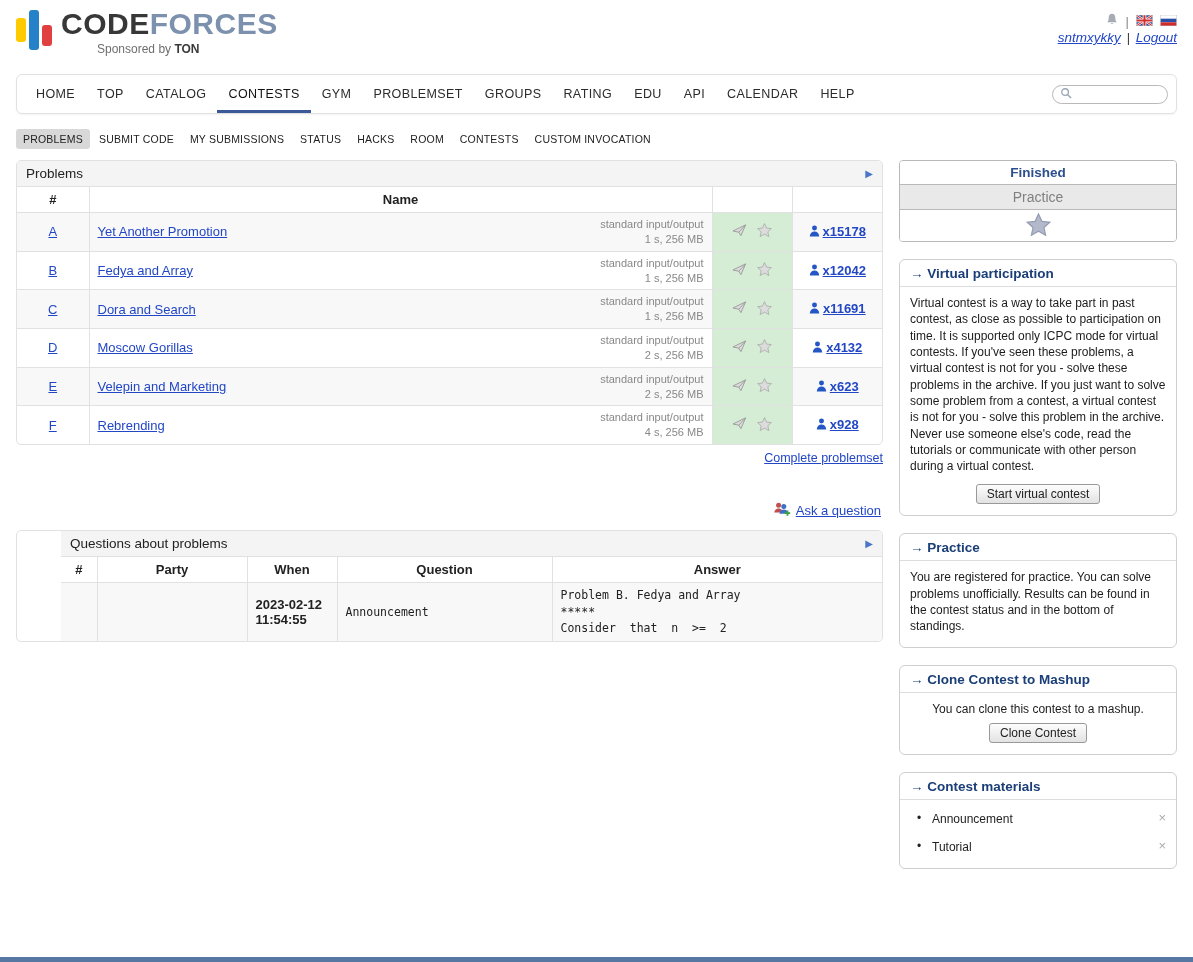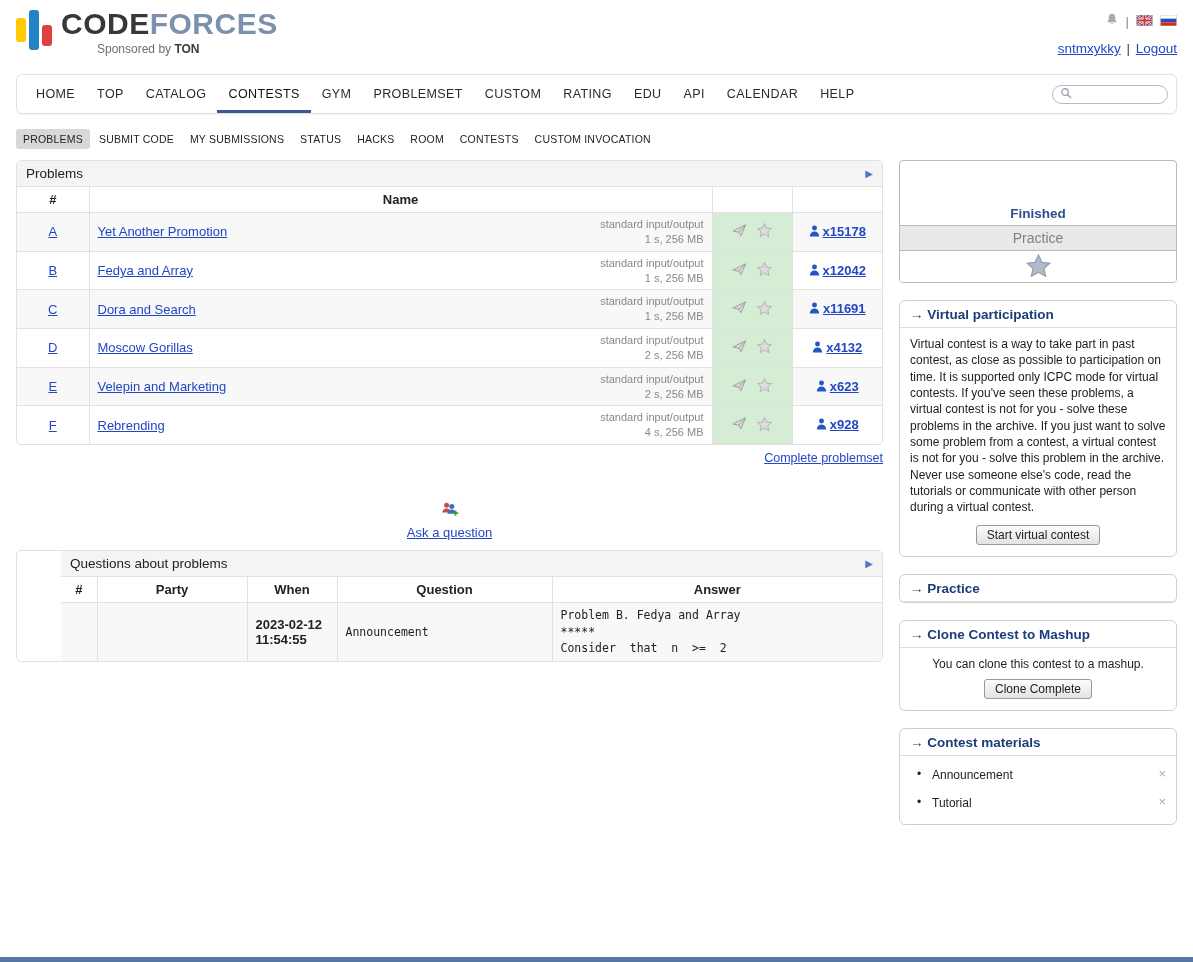--- a/index.html
+++ b/index.html
@@ -29,21 +29,21 @@
   .bar.b{height:40px;background:#2582c8;}
   .bar.r{height:21px;background:#e04040;margin-top:10px;}
   .logo-text{font-size:30px;font-weight:bold;letter-spacing:.5px;line-height:1.05;}
   .logo-text .code{color:#383838;}
   .logo-text .forces{color:#7b91ad;}
   .tagline{font-size:12px;color:#6e6e6e;margin:2px 0 0 36px;}
   .tagline b{color:#3a3a3a;}
   .user-area{text-align:right;padding-top:4px;}
   .top-icons{display:flex;justify-content:flex-end;align-items:center;gap:7px;height:18px;}
   .top-icons .sep{color:#888;}
-  .user-links{margin-top:11px;font-size:13.5px;}
+  .user-links{margin-top:0;font-size:13.5px;font-style:italic;}
   .user-links .sep2{color:#444;margin:0 2px;}
 
   
   .main-nav{display:flex;align-items:stretch;border:1px solid var(--border-light);border-radius:6px;
             height:40px;padding:0 8px;box-shadow:0 1px 2px rgba(0,0,0,.05);margin-top:2px;}
   .main-nav ul{list-style:none;display:flex;margin:0;padding:0;}
   .nav-item{display:flex;}
   .nav-item a{display:flex;align-items:center;padding:0 11px;font-size:12.5px;letter-spacing:.4px;
               color:#2b2b2b;text-decoration:none;}
   .nav-item.active a{box-shadow:inset 0 -3px 0 #3b5998;color:#111;}
@@ -85,38 +85,38 @@
   .col-solved{width:90px;text-align:center;white-space:nowrap;}
   .name-wrap{display:flex;justify-content:space-between;align-items:center;}
   .limits{text-align:right;color:#888;font-size:11px;line-height:1.35;white-space:nowrap;}
   .solved-link{font-weight:bold;}
   .icon{display:inline-block;vertical-align:middle;}
   td.col-actions .icon{margin:0 3px;cursor:pointer;}
   .col-solved .icon{margin-right:3px;}
 
   .complete-link{text-align:right;margin-top:6px;font-size:12.5px;}
   .ask-question{text-align:right;margin:36px 2px 10px;font-size:13px;display:flex;justify-content:flex-end;
-                align-items:center;gap:5px;flex-direction:column;}
+                align-items:center;gap:5px;}
 
   
   .q-idx{width:36px;}
   .q-party{width:150px;}
   .q-when{width:90px;}
   .q-question{width:215px;}
   td.q-when{font-weight:bold;text-align:left;white-space:pre-line;font-size:13px;}
   td.q-question,td.q-answer{font-family:"DejaVu Sans Mono","Liberation Mono",monospace;font-size:11.5px;}
   td.q-answer{white-space:pre-wrap;line-height:1.45;}
   .questions-box{margin-top:8px;padding-left:44px;}
 
   
   .contest-table{border:1px solid var(--border-mid);border-radius:4px;overflow:hidden;text-align:center;}
   .ct-row{padding:4px 6px;border-bottom:1px solid var(--border-mid);background:#fff;}
   .ct-row:last-child{border-bottom:none;}
   .ct-title a{font-weight:bold;font-size:13px;}
-  .ct-status{font-weight:bold;color:#2c4f8f;font-size:13.5px;margin-top:41px;}
+  .ct-status{font-weight:bold;color:#2c4f8f;font-size:13.5px;}
   .ct-mode{background:#e9e9e9;color:#808080;font-size:14px;}
   .ct-star{padding:3px 0 2px;}
 
   .roundbox{border:1px solid #cfcfcf;border-radius:6px;background:#fff;}
   .rb-caption{padding:6px 10px 5px;font-weight:bold;font-size:13.5px;color:var(--navy);
               border-bottom:1px solid #ddd;}
   .rb-body{padding:8px 10px;font-size:12px;line-height:1.36;color:#1c1c1c;}
   .rb-body.centered{text-align:center;}
   .rb-actions{text-align:center;padding:2px 0 11px;}
   .cf-btn{font-size:12px;padding:2px 10px;border:1px solid #999;border-radius:3px;
@@ -202,21 +202,21 @@
 
   <li class="nav-item">
     <a>GYM</a>
   </li>
 
   <li class="nav-item">
     <a>PROBLEMSET</a>
   </li>
 
   <li class="nav-item">
-    <a>CUSTOM</a>
+    <a>GROUPS</a>
   </li>
 
   <li class="nav-item">
     <a>RATING</a>
   </li>
 
   <li class="nav-item">
     <a>EDU</a>
   </li>
 
@@ -577,27 +577,28 @@
       <div class="roundbox">
         <div class="rb-caption">→ Virtual participation</div>
         <div class="rb-body">Virtual contest is a way to take part in past contest, as close as possible to participation on time. It is supported only ICPC mode for virtual contests. If you've seen these problems, a virtual contest is not for you - solve these problems in the archive. If you just want to solve some problem from a contest, a virtual contest is not for you - solve this problem in the archive. Never use someone else's code, read the tutorials or communicate with other person during a virtual contest.</div>
         <div class="rb-actions">
           <button class="cf-btn">Start virtual contest</button>
         </div>
       </div>
 
       <div class="roundbox">
         <div class="rb-caption">→ Practice</div>
+        <div class="rb-body" style="padding-bottom:12px">You are registered for practice. You can solve problems unofficially. Results can be found in the contest status and in the bottom of standings.</div>
       </div>
 
       <div class="roundbox">
         <div class="rb-caption">→ Clone Contest to Mashup</div>
         <div class="rb-body centered" style="padding-bottom:4px">You can clone this contest to a mashup.</div>
         <div class="rb-actions">
-          <button class="cf-btn">Clone Complete</button>
+          <button class="cf-btn">Clone Contest</button>
         </div>
       </div>
 
       <div class="roundbox">
         <div class="rb-caption">→ Contest materials</div>
         <ul class="materials">
   <li>
     <span>Announcement</span>
     <span class="close-x">×</span>
   </li>

